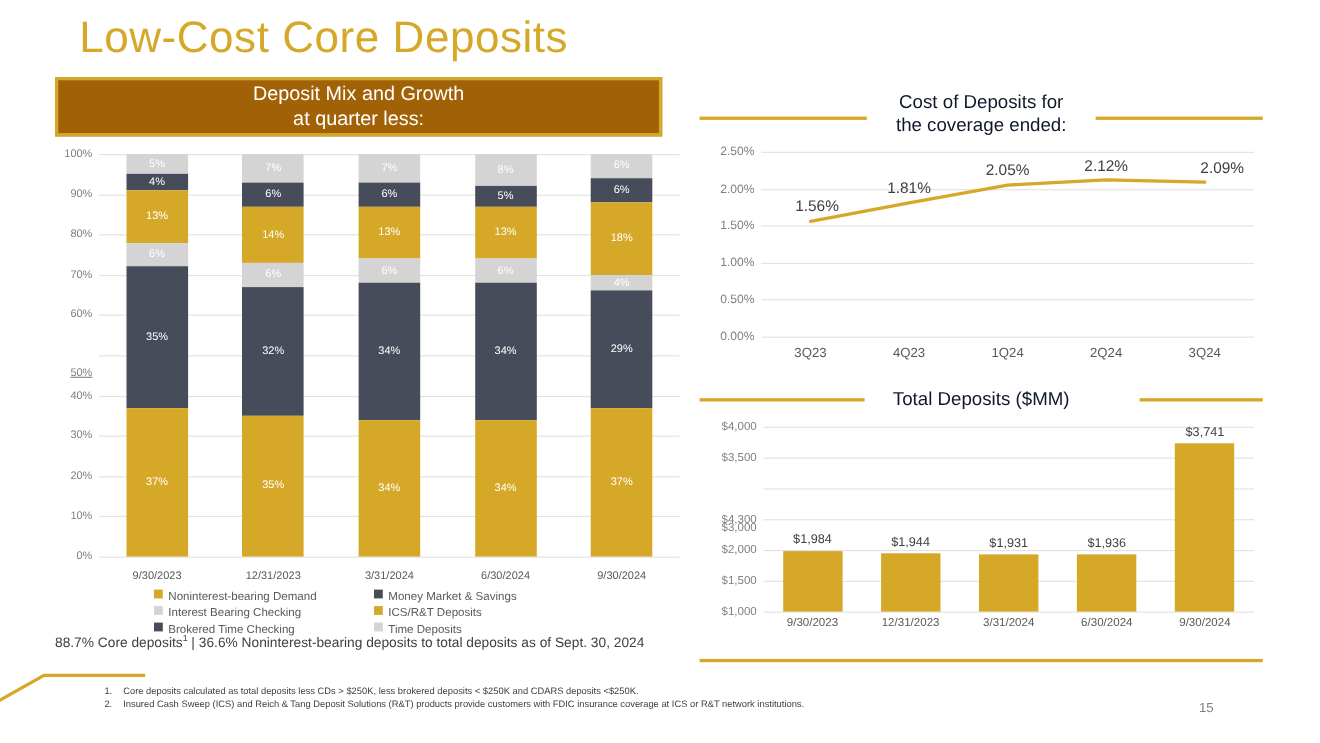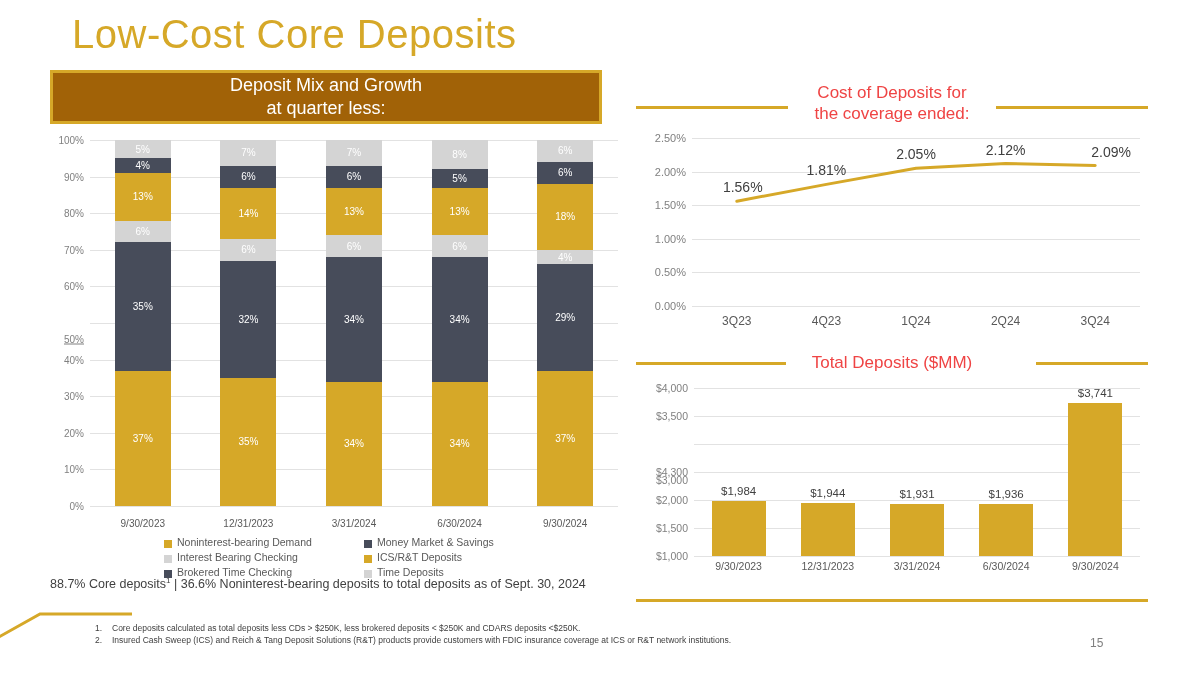--- a/index.html
+++ b/index.html
@@ -48,33 +48,33 @@
   .seg.gold{background:#D6A828;color:#ffffff;}
   .seg.dark{background:#474C5A;color:#ffffff;}
   .seg.grey{background:#D4D4D4;color:#ffffff;}
   .stk-xlab{position:absolute;top:378px;transform:translateX(-50%);
             font-size:10px;color:#595959;white-space:nowrap;}
 
   
   #legend{position:absolute;left:140px;top:536px;width:390px;
           display:grid;grid-template-columns:1fr 1fr;
           row-gap:3px;column-gap:10px;font-size:10.5px;color:#595959;}
-  .lg{display:flex;align-items:flex-end;gap:5px;margin-left:24px;}
+  .lg{display:flex;align-items:flex-start;gap:5px;}
   .sw{width:8px;height:8px;flex:0 0 8px;}
 
   
   .corefoot{position:absolute;left:50px;top:576px;font-size:12.5px;color:#404040;white-space:nowrap;}
   .corefoot sup{font-size:8px;}
 
   .diag{position:absolute;left:0;top:592px;width:132px;height:46px;overflow:visible;}
 
   
   #cost{position:absolute;left:636px;top:82px;width:512px;height:250px;}
   .sect-title{
-    position:absolute;text-align:center;color:#ef4444;font-size:17px;line-height:21px;
+    position:absolute;text-align:center;color:#0f172a;font-size:17px;line-height:21px;
     left:0;right:0;top:0;
   }
   .accent{position:absolute;height:3px;background:#D6A828;top:24px;}
   #cost-plot{position:absolute;left:56px;top:56px;right:8px;height:168px;}
   .cost-ylab{position:absolute;right:calc(100% + 6px);transform:translateY(-50%);}
   .cost-xlab{position:absolute;top:176px;transform:translateX(-50%);font-size:12px;color:#595959;}
   .pt-label{position:absolute;transform:translate(-50%,-100%);font-size:14px;color:#404040;white-space:nowrap;}
 
   
   #total{position:absolute;left:636px;top:352px;width:512px;height:258px;}

